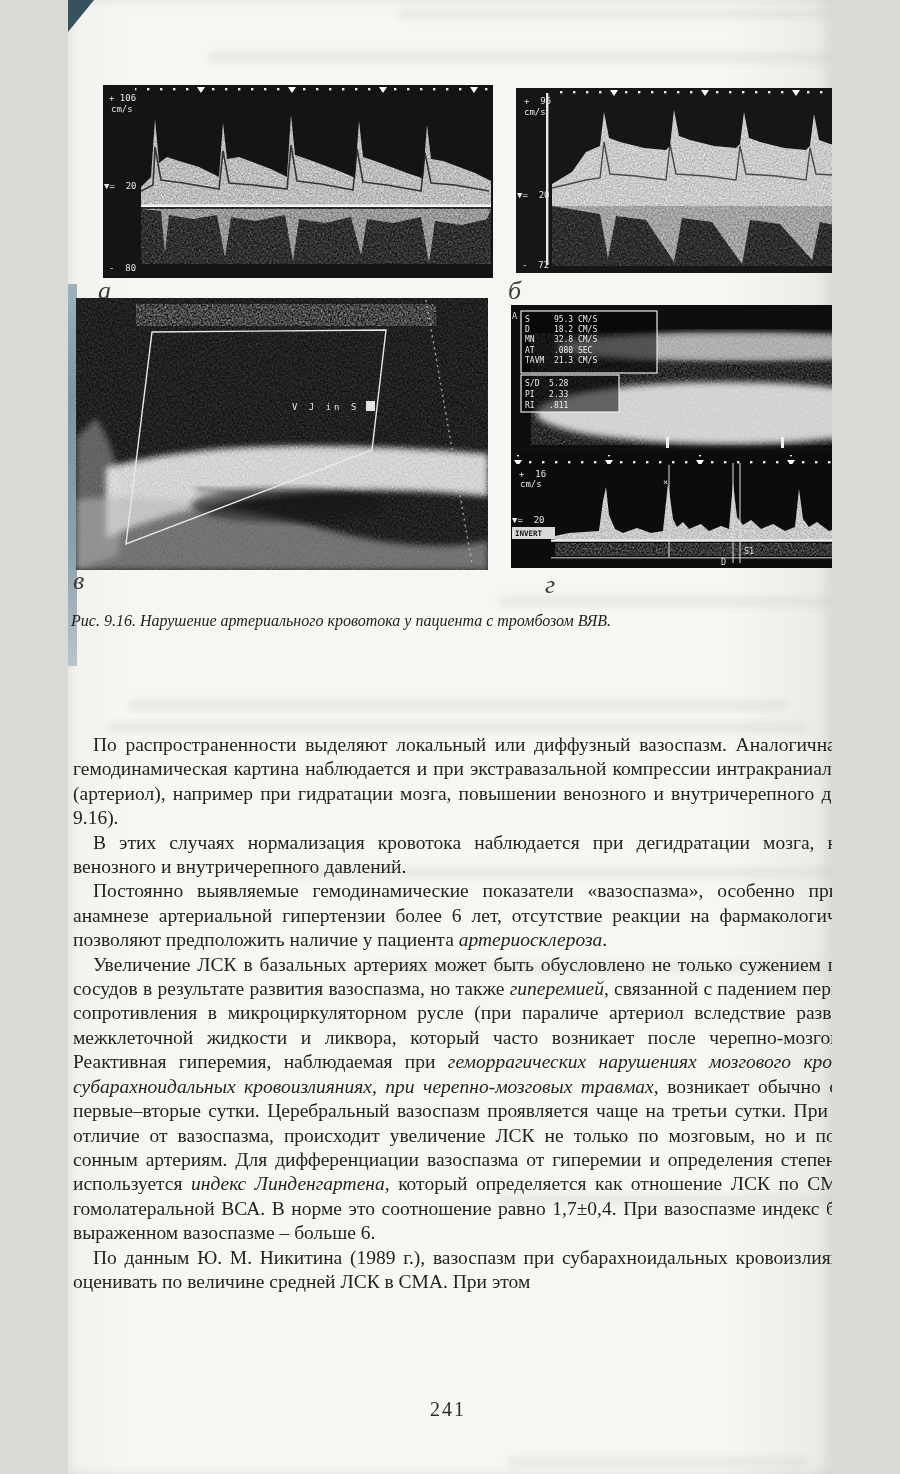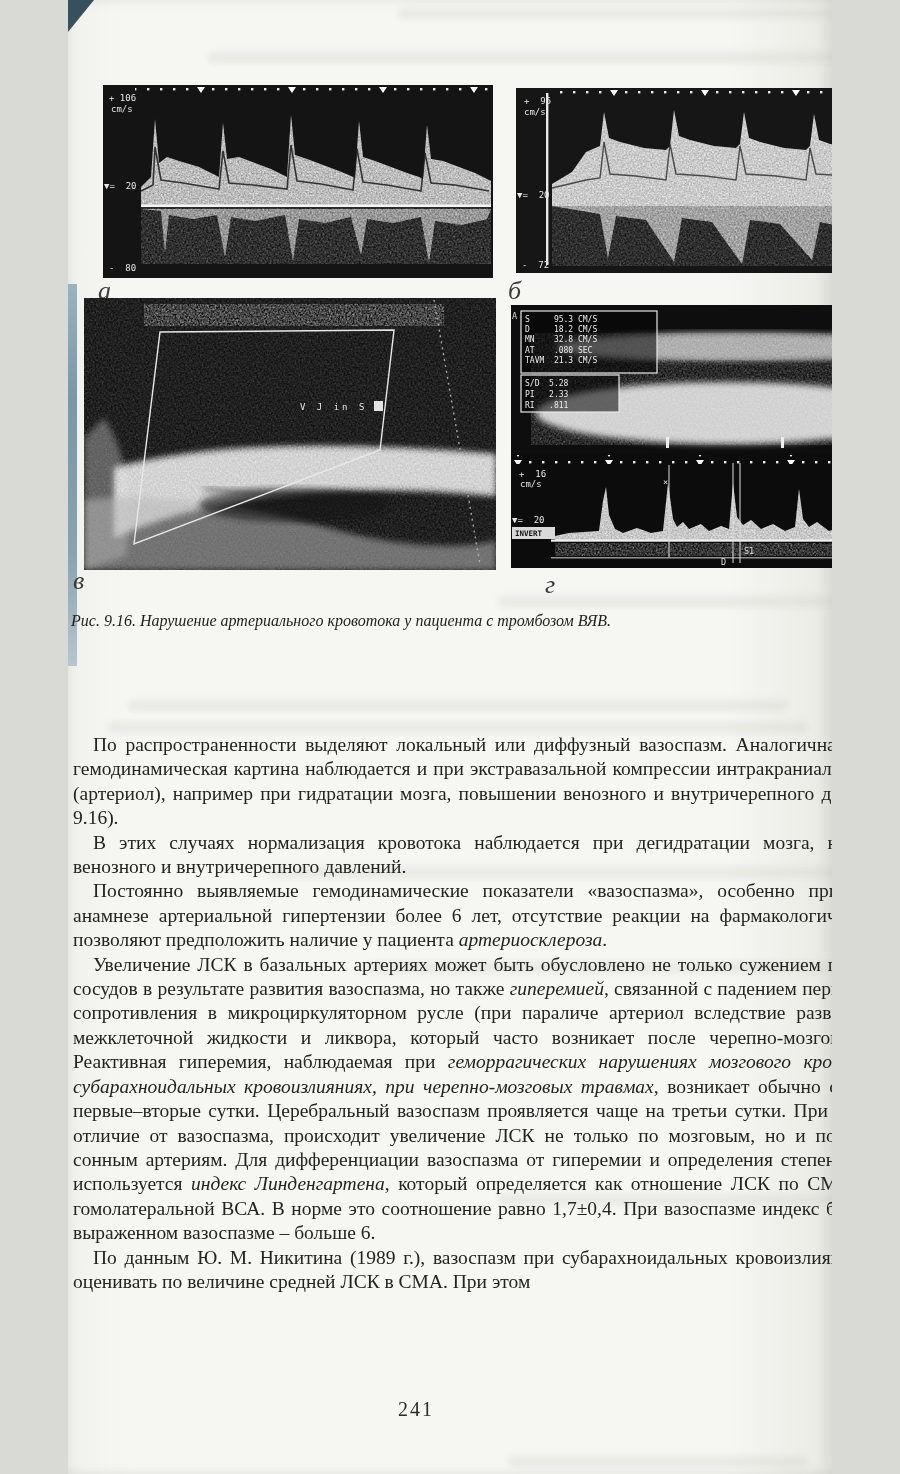--- a/index.html
+++ b/index.html
@@ -25,21 +25,21 @@
   
   #caption{position:absolute;left:3px;top:612px;width:860px;color:#201e1a;}
   #caption .cap-title{font-size:16px;margin:0 0 7px 0;font-style:italic;}
   #caption .cap-detail{font-size:16.5px;line-height:23.5px;text-align:justify;margin:0;}
   
   #body-text{position:absolute;left:5px;top:733px;width:873px;color:#242320;
              font-size:19.5px;line-height:24.4px;text-align:justify;}
   #body-text p{margin:0;text-indent:20px;}
   #body-text em{font-style:italic;}
   
-  #page-number{position:absolute;left:330px;top:1398px;width:100px;text-align:left;
+  #page-number{position:absolute;left:330px;top:1398px;width:100px;text-align:center;
                font-size:20px;letter-spacing:2px;color:#2c2b28;}
 </style>
 </head>
 <body>
 
 <div id="page">
 
   <svg width="0" height="0" style="position:absolute">
     <defs>
       <filter id="fW" x="-5%" y="-5%" width="110%" height="110%">
@@ -120,21 +120,21 @@
       <use href="#lowB" fill="#fff" filter="url(#fW)" opacity="0.55"></use>
       <rect x="36" y="118" width="371" height="60" fill="#fff" filter="url(#fW)" opacity="0.3"></rect>
       <text class="us-t" x="8" y="16">+  95</text>
       <text class="us-t" x="8" y="27">cm/s</text>
       <text class="us-t" x="1" y="110">▼=  20</text>
       <text class="us-t" x="6" y="180">-  72</text>
     </svg>
   </div>
   <div class="fig-letter" style="left:440px;top:276px">б</div>
 
-  <div class="panel" style="left:16px;top:298px">
+  <div class="panel" style="left:8px;top:298px">
     <svg width="412" height="272" viewBox="0 0 412 272">
       <rect width="412" height="272" fill="#101010"></rect>
       <rect width="412" height="272" fill="#fff" filter="url(#fW)" opacity="0.2"></rect>
       <rect x="60" y="6" width="300" height="22" fill="#fff" filter="url(#fW)" opacity="0.5"></rect>
       <path d="M20,120 C40,150 52,200 42,258 L0,272 L0,140 Z" fill="#c9c9c9" opacity="0.4" filter="url(#blur3)"></path>
       <path id="bandV" d="M30,170 C120,146 240,142 412,156 L412,198 C260,182 120,198 30,240 Z" fill="#dcdcdc" filter="url(#blur3)" opacity="0.9"></path>
       <use href="#bandV" fill="#fff" filter="url(#fW)" opacity="0.6"></use>
       <path d="M0,202 C80,192 180,212 260,234 C340,254 400,248 412,242 L412,272 L0,272 Z" fill="#b8b8b8" opacity="0.55" filter="url(#blur3)"></path>
       <ellipse cx="210" cy="207" rx="95" ry="17" fill="#161616" opacity="0.6" filter="url(#blur3)"></ellipse>
       <path d="M120,190 C180,200 250,195 330,205" stroke="#1a1a1a" stroke-width="4" fill="none" opacity="0.5" filter="url(#blur3)"></path>

